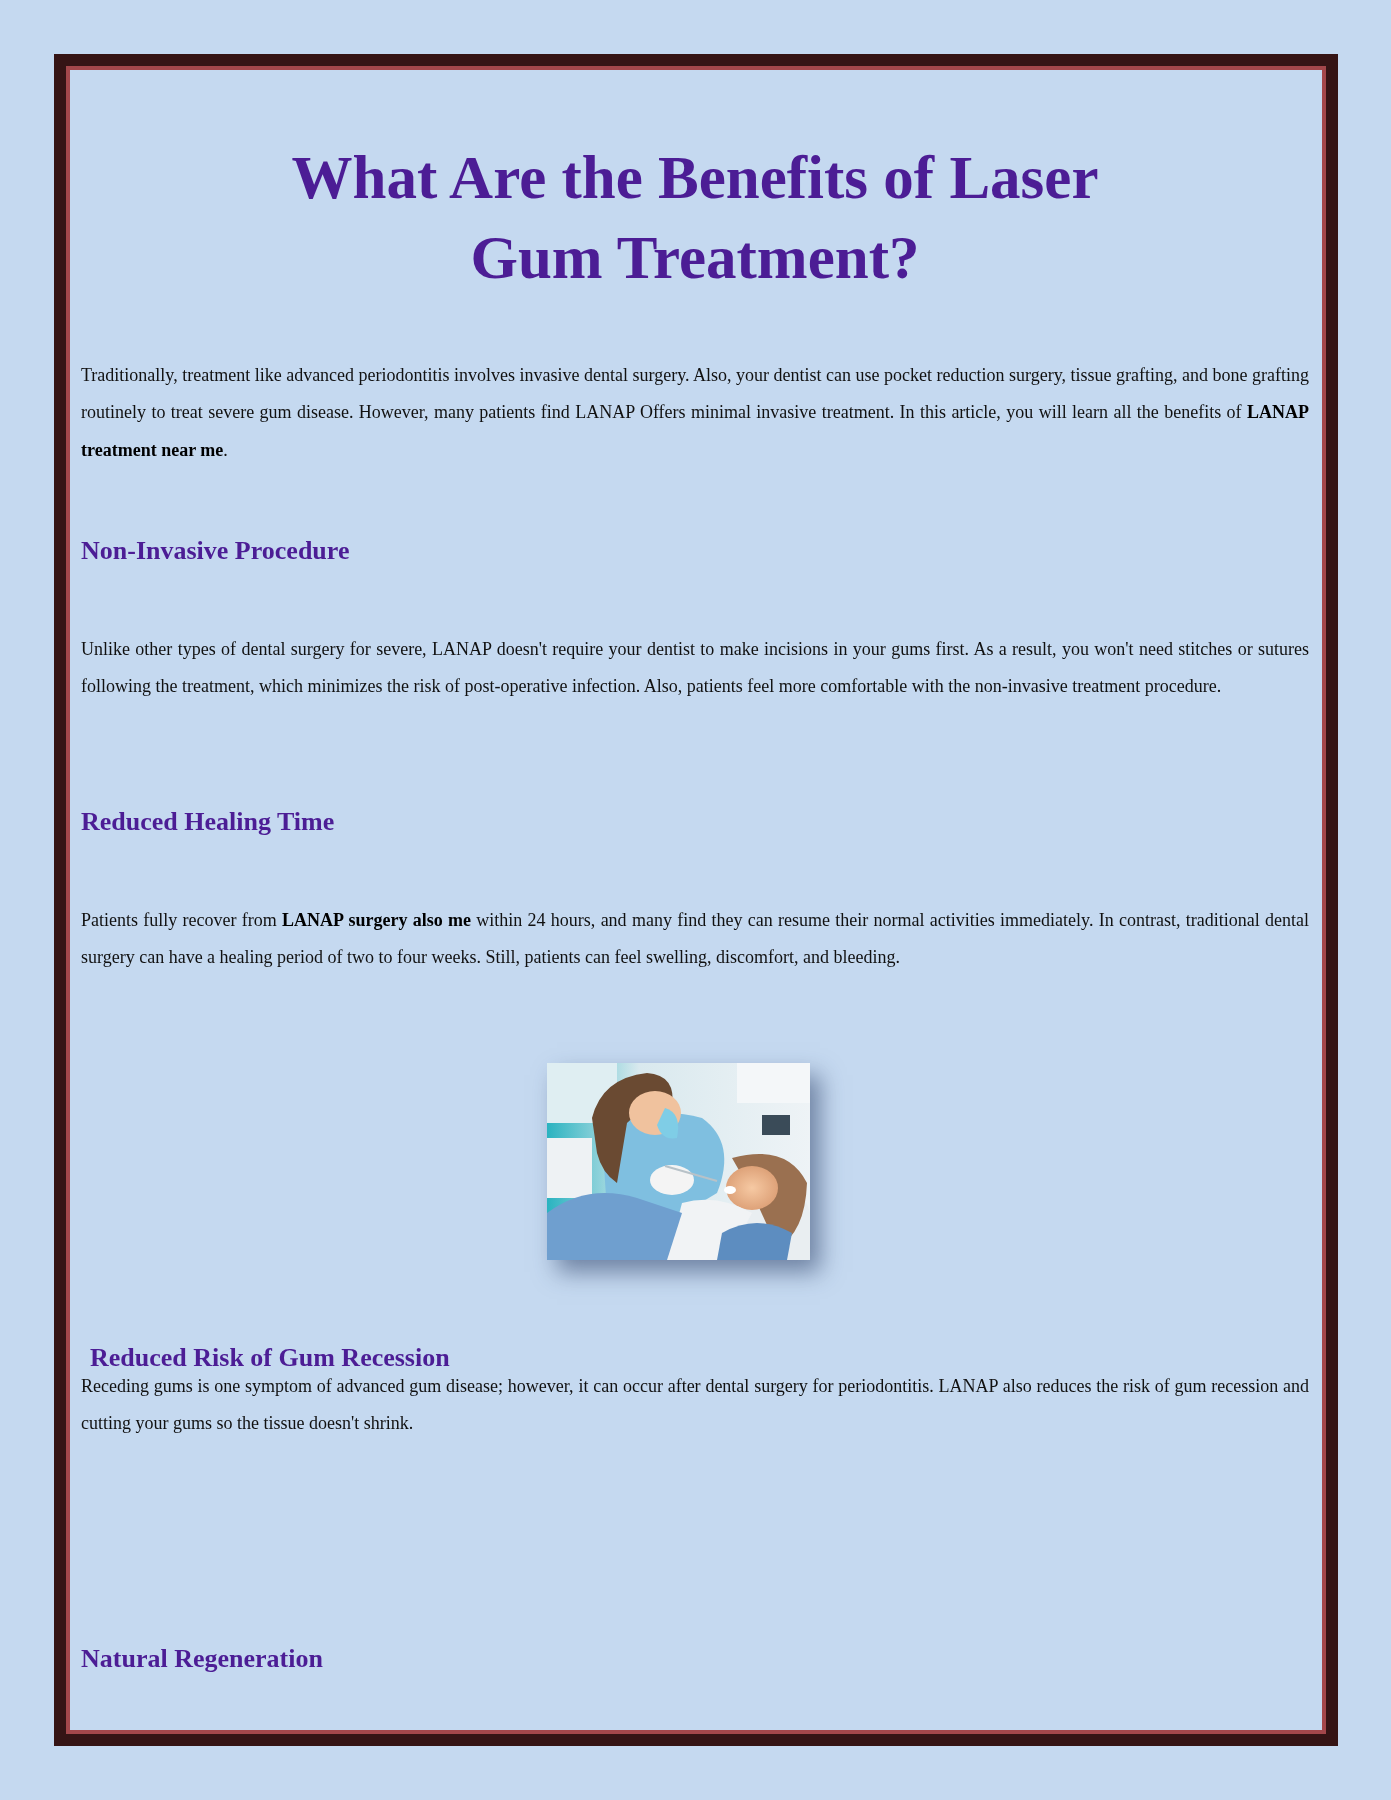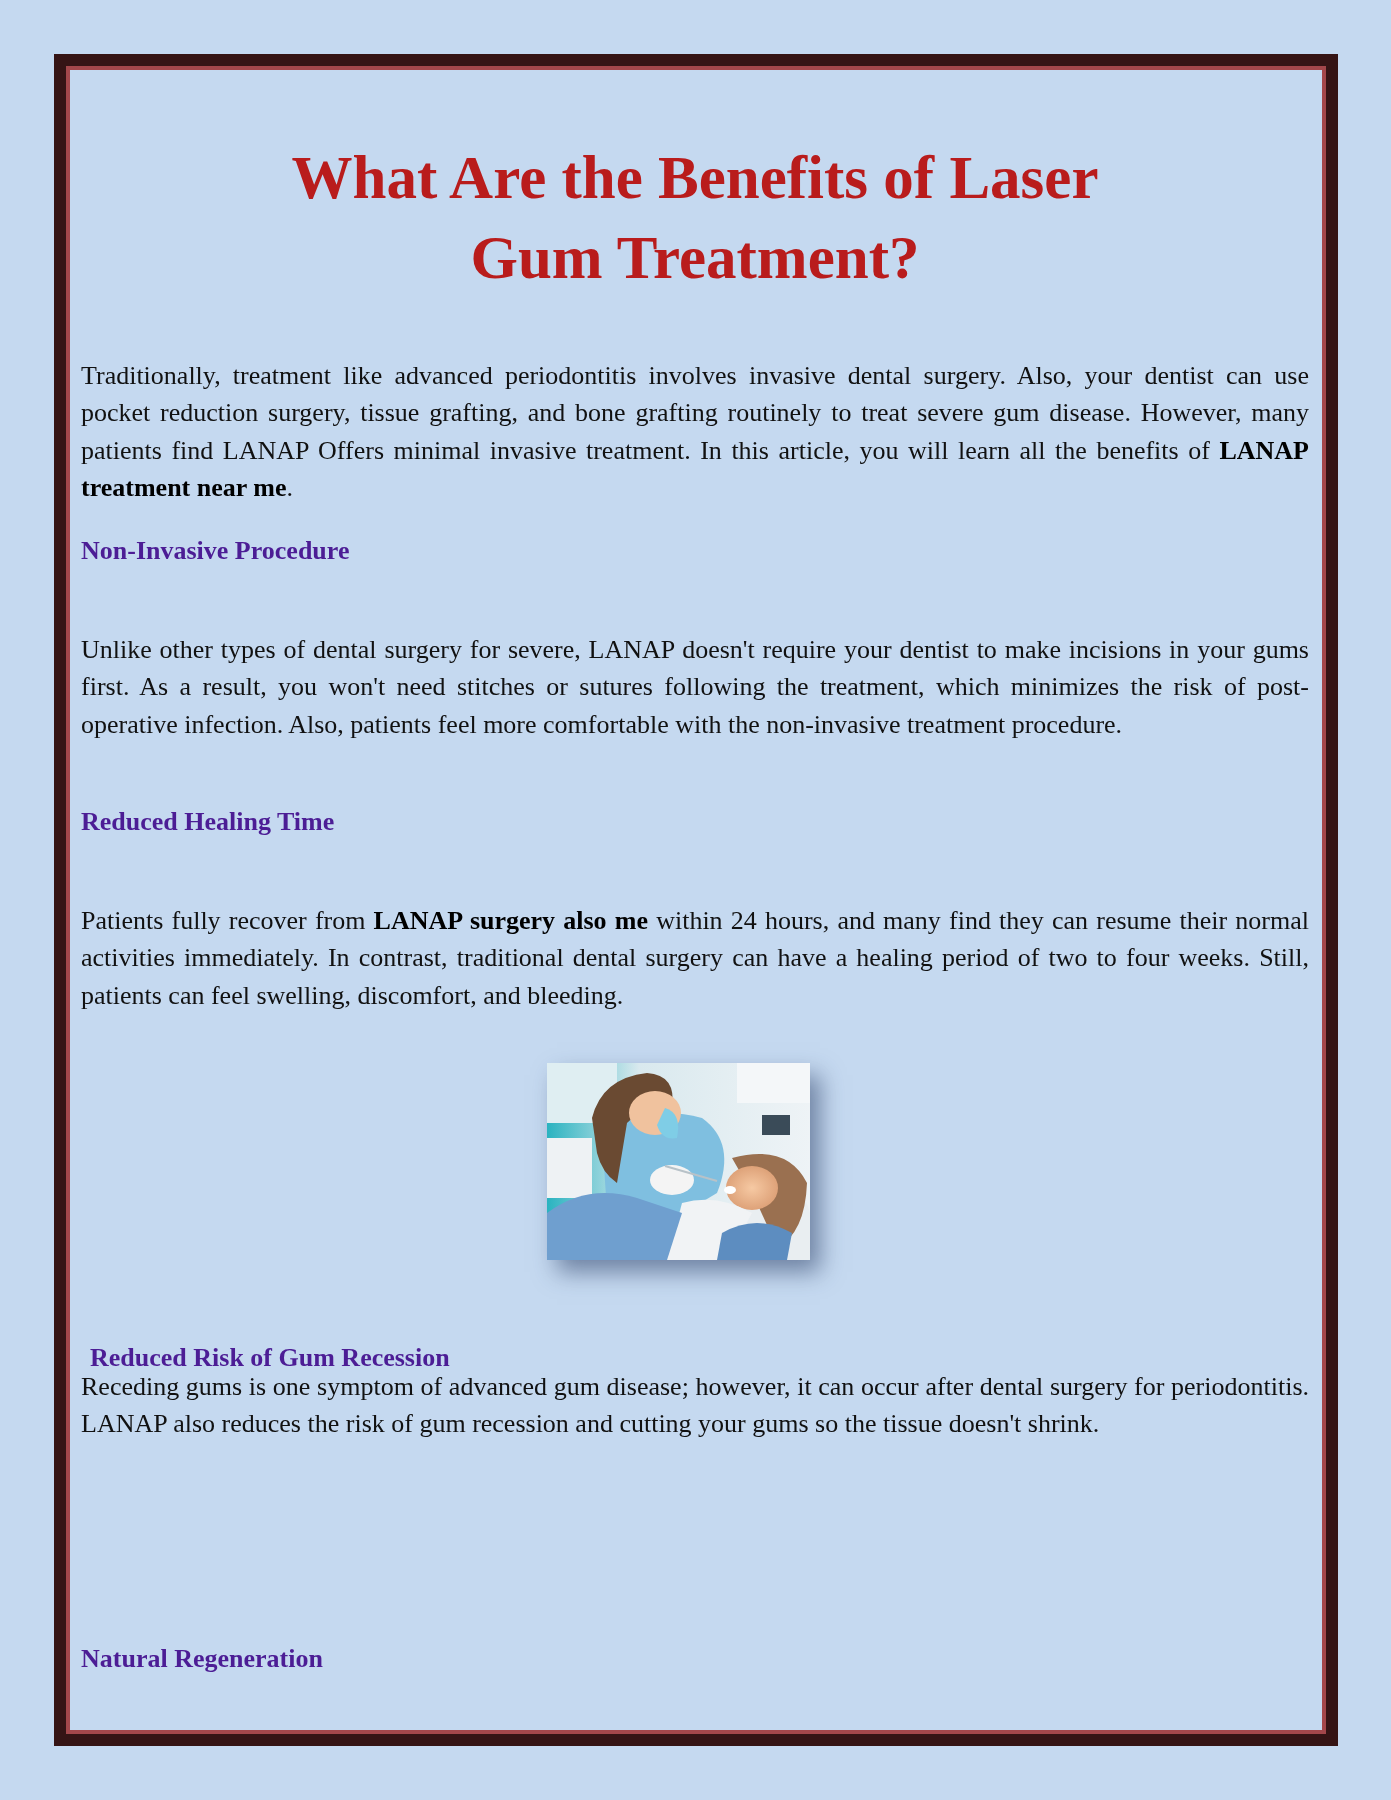--- a/index.html
+++ b/index.html
@@ -26,34 +26,34 @@
     .page {
       position: absolute;
       left: 81px; top: 0;
       width: 1228px;
     }
     .title {
       position: absolute;
       left: 0; top: 138px;
       width: 1228px;
       text-align: center;
-      color: #b91c1c;
+      color: #4c1d95;
       font-weight: bold;
       font-size: 61px;
       line-height: 80px;
       margin: 0;
       padding: 0 140px;
       box-sizing: border-box;
       font-family: Liberation Serif, serif;
     }
     .para {
       position: absolute;
       left: 0;
       width: 1228px;
-      font-size: 26px;
+      font-size: 18px;
       line-height: 37.3px;
       color: #111;
       text-align: justify;
       margin: 0;
     }
     .para b { font-weight: bold; color: #000; }
     .heading {
       position: absolute;
       left: 0;
       color: #4c1d95;

